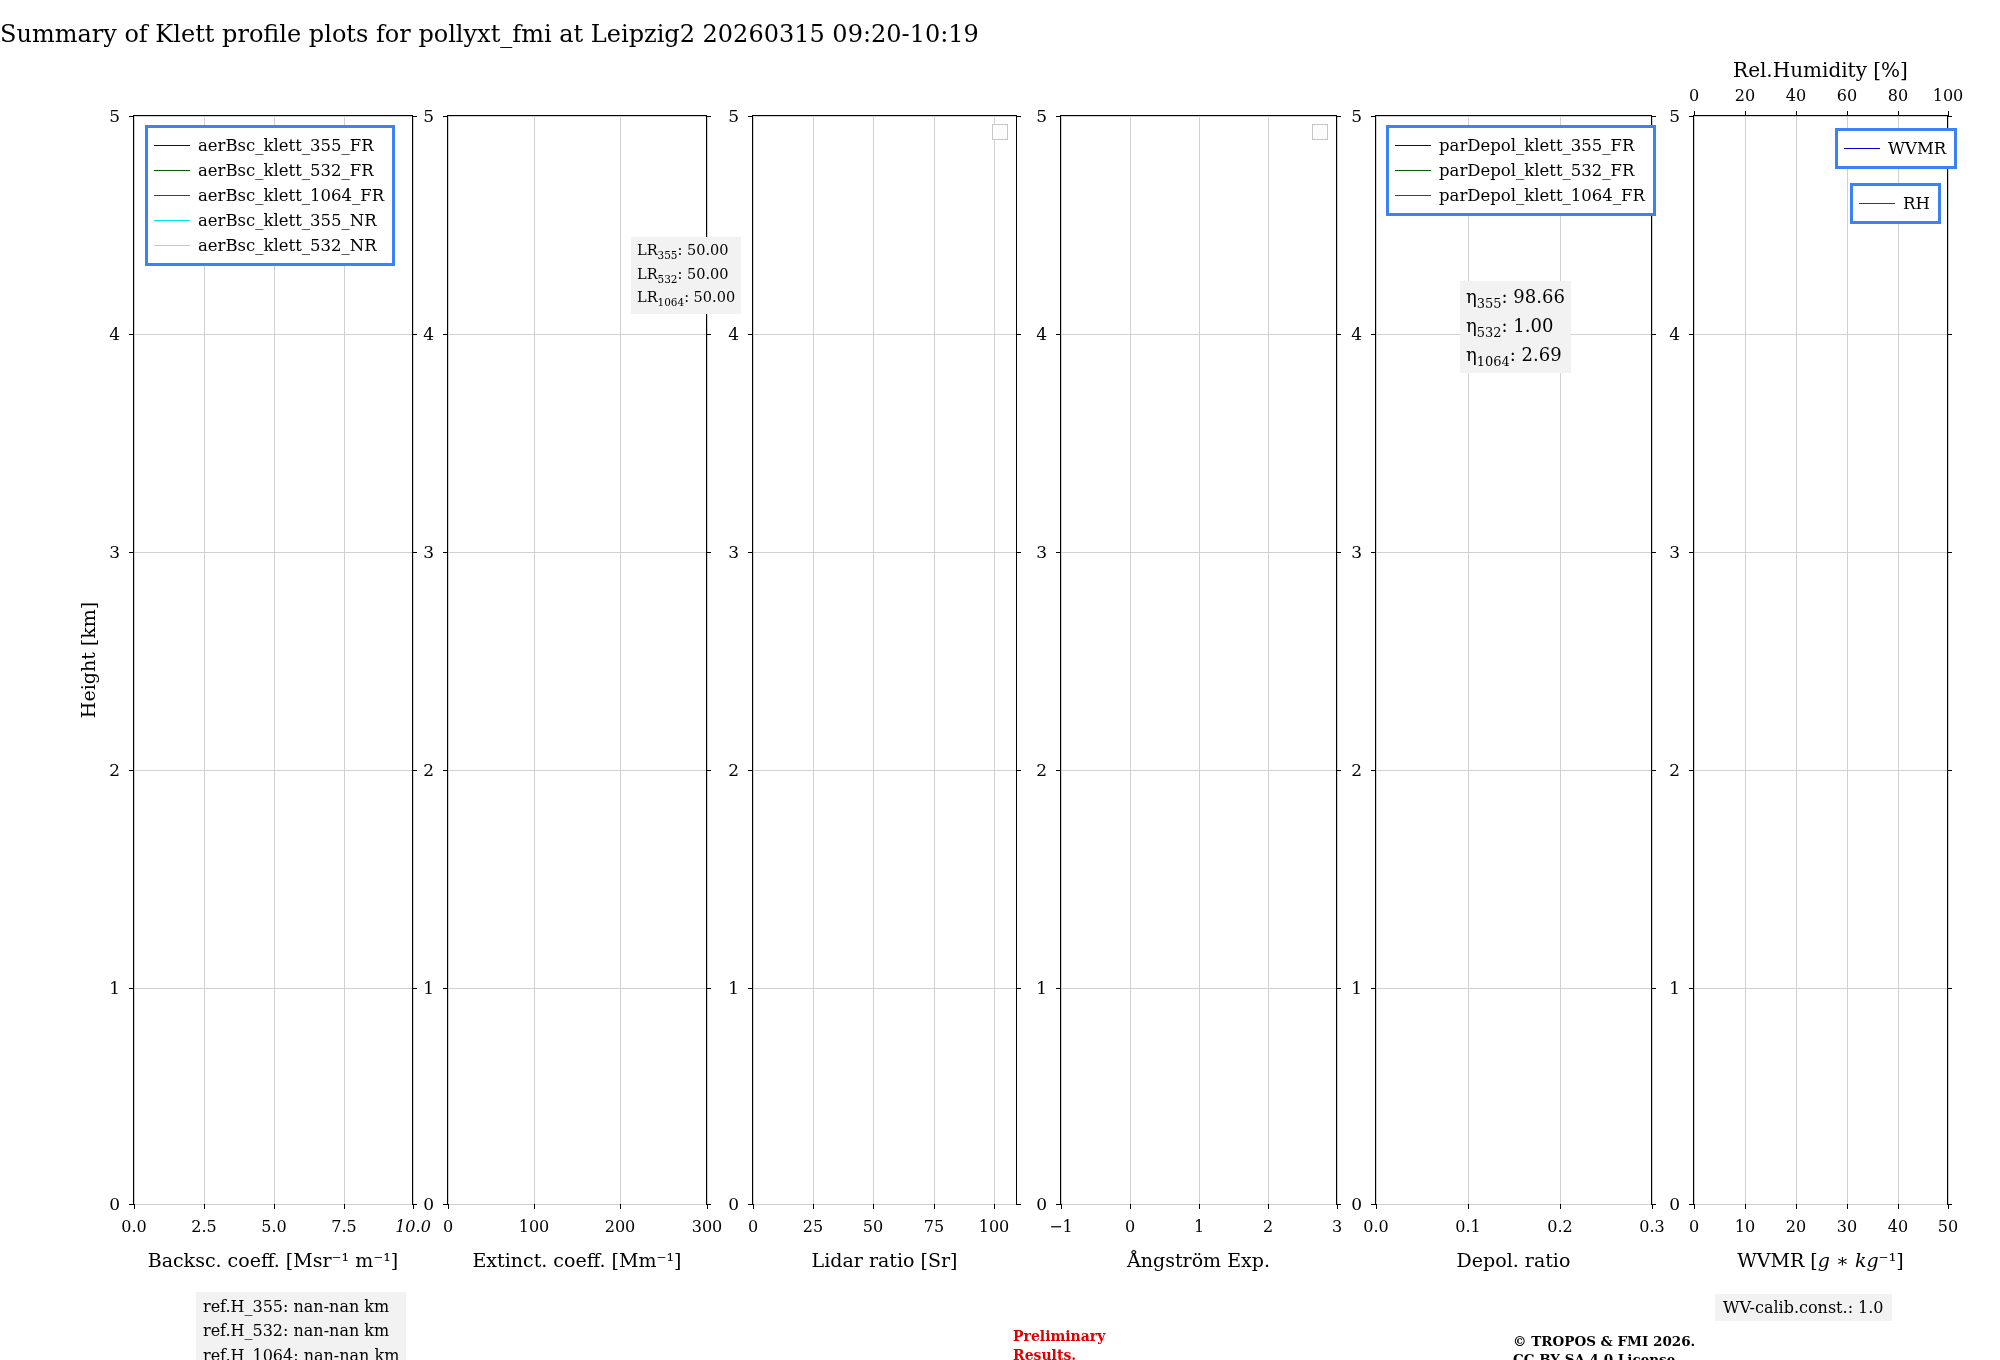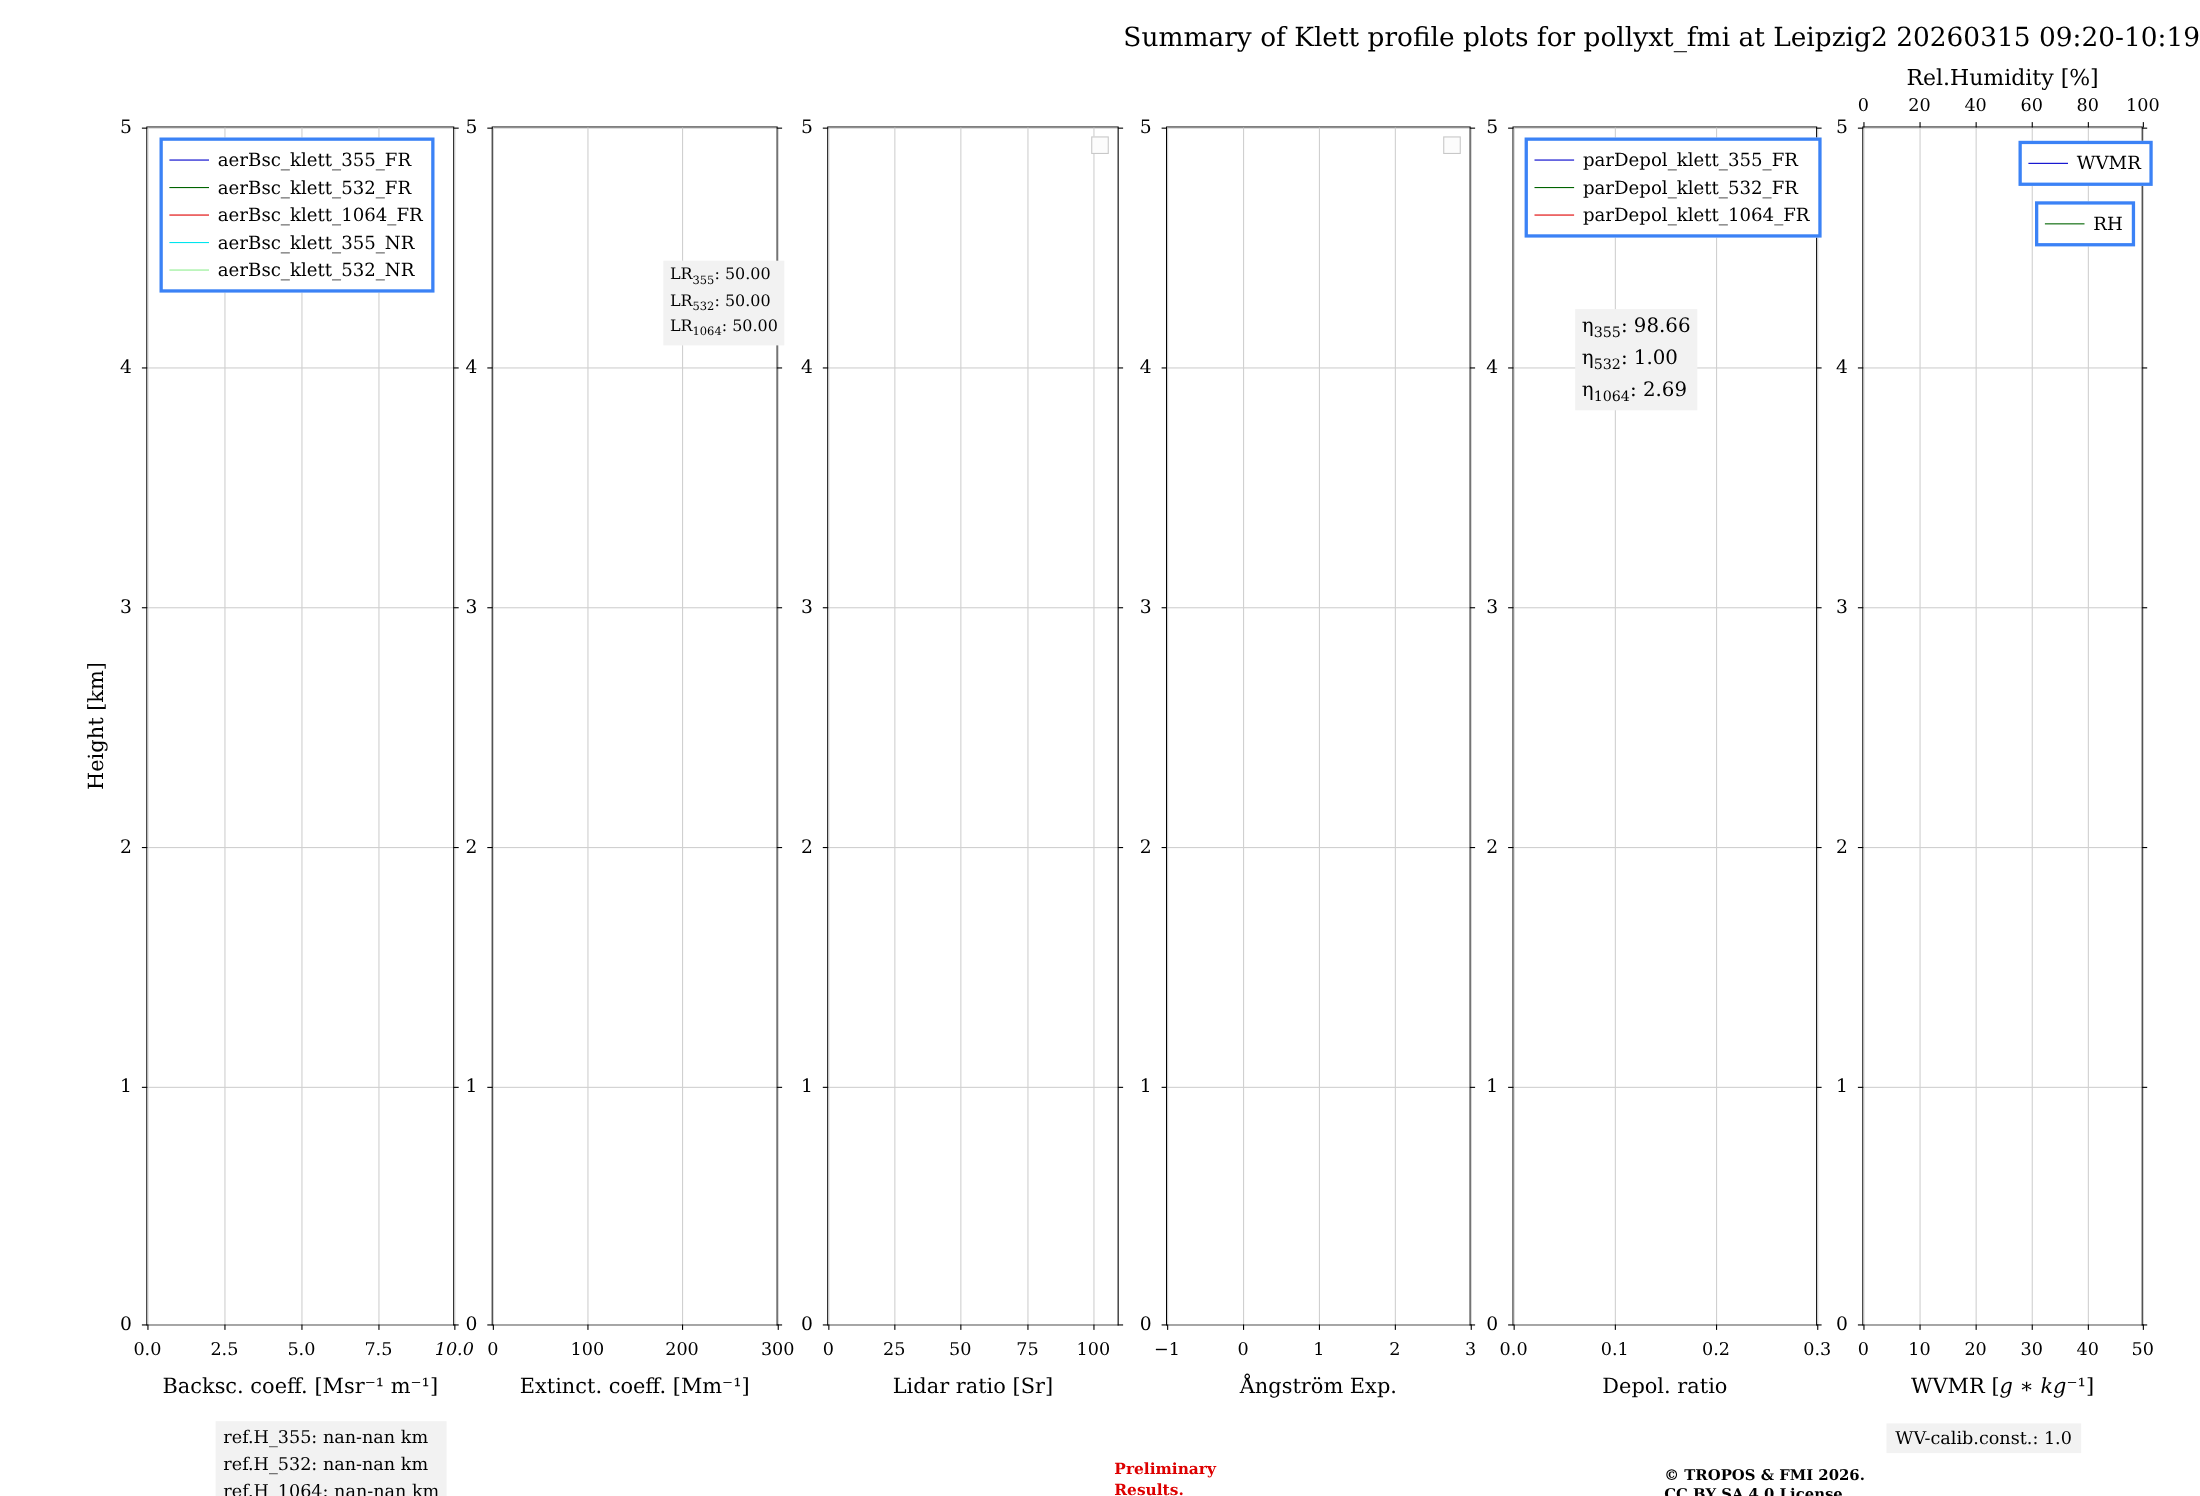--- a/index.html
+++ b/index.html
@@ -19,21 +19,21 @@
     position: absolute;
     left: 0; top: 0;
     width: 2000px;
     height: 1360px;
   }
   .suptitle {
     position: absolute;
     left: 0;
     top: 20px;
     width: 2000px;
-    text-align: right;
+    text-align: left;
     font-size: 24px;
     font-family: "DejaVu Serif", serif;
   }
   
   .panel {
     position: absolute;
     top: 115px;
     height: 1090px;
     box-sizing: border-box;
     border: 1.2px solid #000000;
@@ -152,20 +152,21 @@
 
   
   .infobox {
     position: absolute;
     background: #f2f2f2;
     font-size: 14.5px;
     line-height: 1.5;
     padding: 3px 6px;
     z-index: 4;
     white-space: nowrap;
+    margin-left: 28px;
   }
   .infobox.big { font-size: 18px; line-height: 1.48; }
   sub { font-size: 72%; }
 
   .refbox {
     position: absolute;
     background: #f2f2f2;
     font-size: 16px;
     line-height: 1.52;
     padding: 3px 7px;

